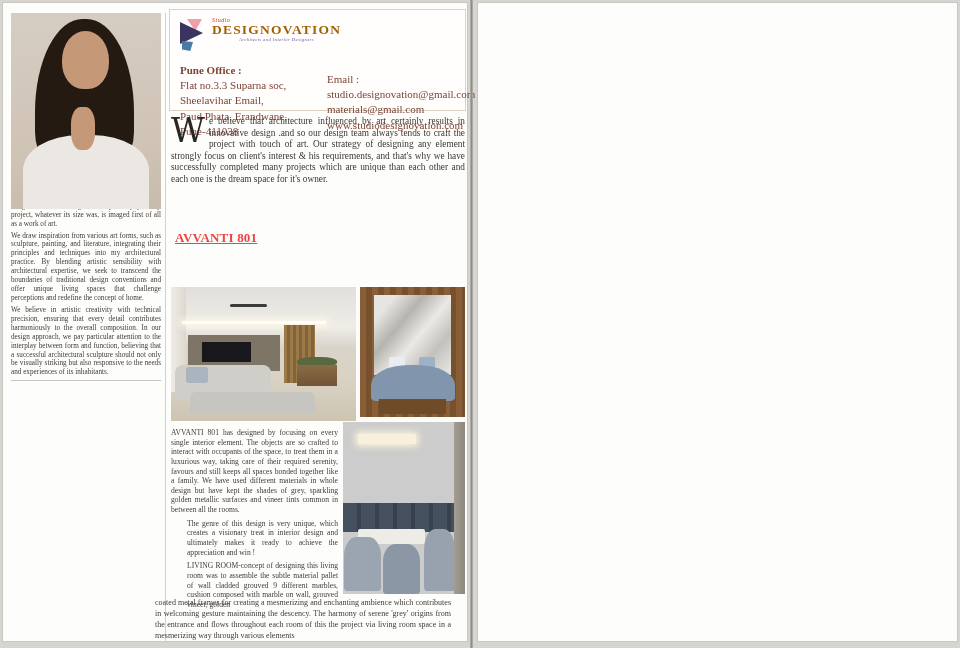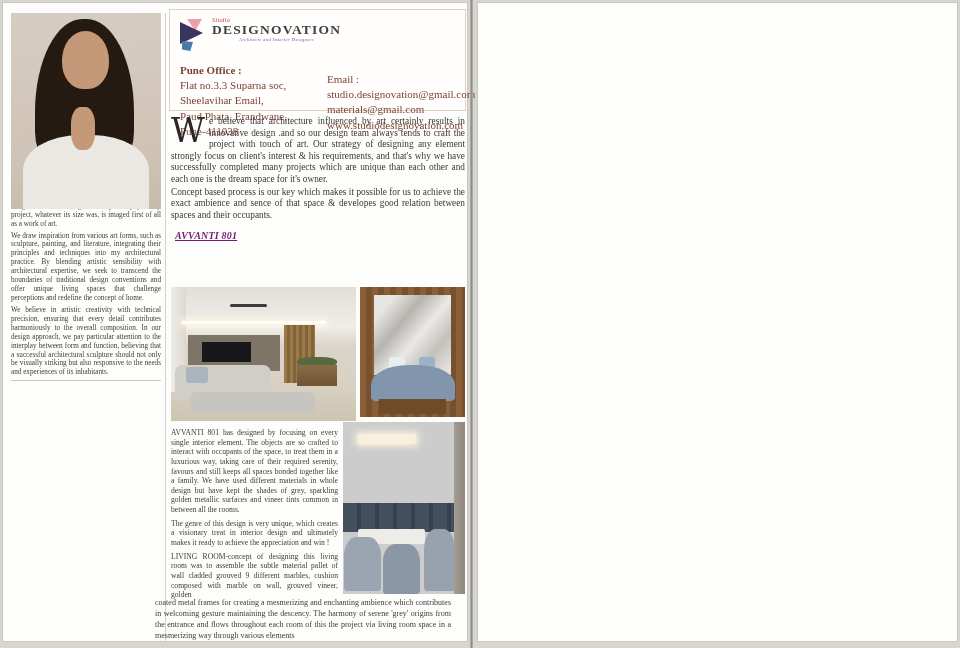--- a/index.html
+++ b/index.html
@@ -32,44 +32,44 @@
 
   
   #header-box { left:166px; top:6px; width:297px; height:102px; border:1px solid #ddd2c2; background:#fffefc; padding:7px 8px 0 10px; }
   #logo-row { position:relative; height:40px; }
   #logo-mark { position:absolute; left:0; top:2px; width:26px; height:32px; }
   .lm-pink { position:absolute; left:7px; top:0; width:15px; height:12px; background:#eda0a8; clip-path:polygon(0 0,100% 0,55% 100%); }
   .lm-navy { position:absolute; left:0; top:3px; width:23px; height:22px; background:#3a3560; clip-path:polygon(0 0,100% 50%,0 100%); }
   .lm-teal { position:absolute; left:2px; top:22px; width:11px; height:10px; background:#4a7ba6; clip-path:polygon(0 0,100% 10%,75% 100%,0 85%); }
   #logo-text { position:absolute; left:32px; top:0; }
   .logo-studio { font-size:6px; font-style:italic; color:#c0392b; letter-spacing:.5px; }
-  .logo-name { font-size:13.5px; font-weight:bold; color:#404040; letter-spacing:1.2px; line-height:1.05; }
+  .logo-name { font-size:13.5px; font-weight:bold; color:#a16207; letter-spacing:1.2px; line-height:1.05; }
   .logo-tag { font-size:4.6px; font-style:italic; color:#6b5a9e; text-align:center; letter-spacing:.4px; }
 
   #contact-row { display:flex; margin-top:6px; }
   .contact { font-size:11px; color:#7c4337; line-height:1.38; }
   .contact .bold { font-weight:bold; }
   #contact-left { width:158px; }
   #contact-right { width:130px; padding-top:9px; }
 
   
   #intro { left:168px; top:113px; width:294px; }
   #intro p { font-size:9.3px; line-height:1.25; color:#3c3833; }
   #intro .p2 { margin-top:1px; }
   .dropcap { float:left; font-size:33px; line-height:26px; padding:2px 4px 0 0; color:#2b2823; font-family:"DejaVu Serif", serif; }
 
   
   #project-heading { left:172px; top:226px; width:292px; }
-  #project-heading div { font-size:10px; font-weight:bold; font-style:italic; color:#701a75;
+  #project-heading div { font-size:13px; font-weight:bold; color:#ef4444;
     text-decoration:underline; line-height:1.4; letter-spacing:.2px; }
 
   
   #article-col { left:168px; top:425px; width:167px; }
   #article-col p { font-size:7.6px; line-height:1.27; color:#403b36; text-align:justify; }
-  #article-col .gap { margin-top:4px; }
+  #article-col .gap { margin-top:4px;margin-left:16px; }
   #article-span { left:152px; top:595px; width:296px; }
   #article-span p { font-size:8px; line-height:1.37; color:#403b36; text-align:justify; }
 
   
   .photo { position:absolute; overflow:hidden; background:#ccc; }
   .s { position:absolute; }
 
   
   #ph-living { left:168px; top:284px; width:185px; height:134px;
     background:linear-gradient(#e2dfda 0%,#efede8 30%,#d9d4ca 45%,#d9d2c4 70%,#cdc4b1 100%); }
@@ -158,21 +158,20 @@
         <div id="contact-right" class="contact">
           <div>Email : studio.designovation@gmail.com</div>
           <div>materials@gmail.com</div>
           <div>www.studiodesignovation.com</div>
         </div>
       </div>
     </div>
 
     <div class="abs just" id="intro">
       <p><span class="dropcap">W</span><span>e believe that architecture influenced by art certainly results in innovative design .and  so our design team always tends to craft the project with touch of art. Our strategy of designing any element strongly focus on client's interest &amp; his requirements, and that's why we have successfully completed many projects which are unique than each other and each one is the dream space for it's owner.</span></p>
-      <p class="p2">Concept based process is our key which makes it possible for us to achieve the exact ambience and sence of that space &amp; developes good relation between spaces and their occupants.</p>
     </div>
 
     <div class="abs" id="project-heading">
       <div>AVVANTI 801</div>
     </div>
 
     <div class="photo" id="ph-living">
       <div class="s lv-curt"></div>
       <div class="s lv-cove"></div>
       <div class="s lv-fan"></div>

